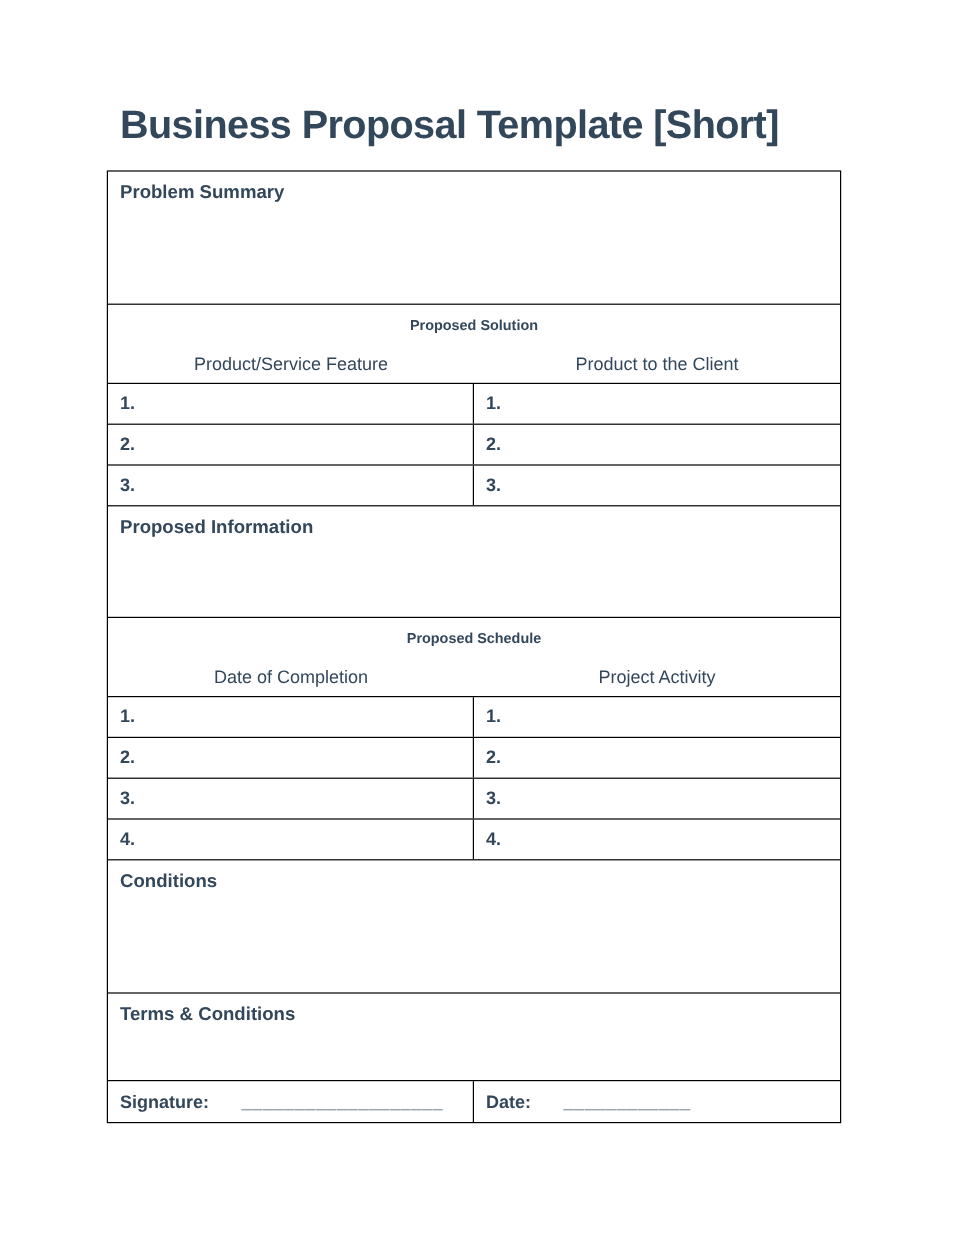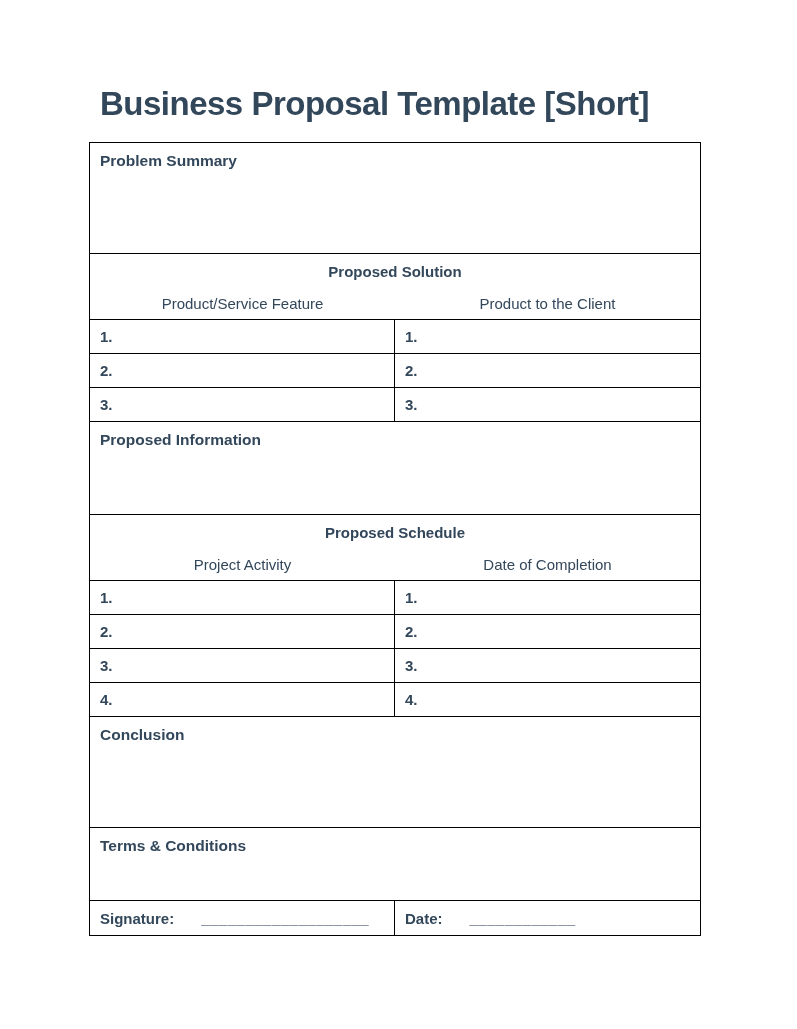--- a/index.html
+++ b/index.html
@@ -53,21 +53,21 @@
 
   .section-label {
     font-weight: 700;
     font-size: 15.5px;
     padding: 9px 10px 0 10px;
     align-self: flex-start;
   }
   .full-cell { flex: 1 1 100%; display: flex; }
   .center-title {
     font-weight: 700;
-    font-size: 15px;
+    font-size: 12px;
     text-align: center;
   }
   .col-header {
     justify-content: center;
     font-size: 15px;
     font-weight: 400;
   }
   .num-cell {
     font-weight: 700;
     font-size: 15px;
@@ -125,22 +125,22 @@
       <div class="full-cell">
         <span class="section-label">Proposed Information</span>
       </div>
     </div>
 
     <div class="row row-sec-title">
       <span class="center-title">Proposed Schedule</span>
     </div>
 
     <div class="row row-cols no-top">
+      <div class="cell col-header">Date of Completion</div>
       <div class="cell col-header">Project Activity</div>
-      <div class="cell col-header">Date of Completion</div>
     </div>
 
     <div class="row row-item divided">
       <div class="cell num-cell">1.</div>
       <div class="cell num-cell">1.</div>
     </div>
     <div class="row row-item divided">
       <div class="cell num-cell">2.</div>
       <div class="cell num-cell">2.</div>
     </div>
@@ -148,21 +148,21 @@
       <div class="cell num-cell">3.</div>
       <div class="cell num-cell">3.</div>
     </div>
     <div class="row row-item divided">
       <div class="cell num-cell">4.</div>
       <div class="cell num-cell">4.</div>
     </div>
 
     <div class="row row-conclusion">
       <div class="full-cell">
-        <span class="section-label">Conclusion</span>
+        <span class="section-label">Conditions</span>
       </div>
     </div>
 
     <div class="row row-terms">
       <div class="full-cell">
         <span class="section-label">Terms &amp; Conditions</span>
       </div>
     </div>
 
     <div class="row row-signature divided">

